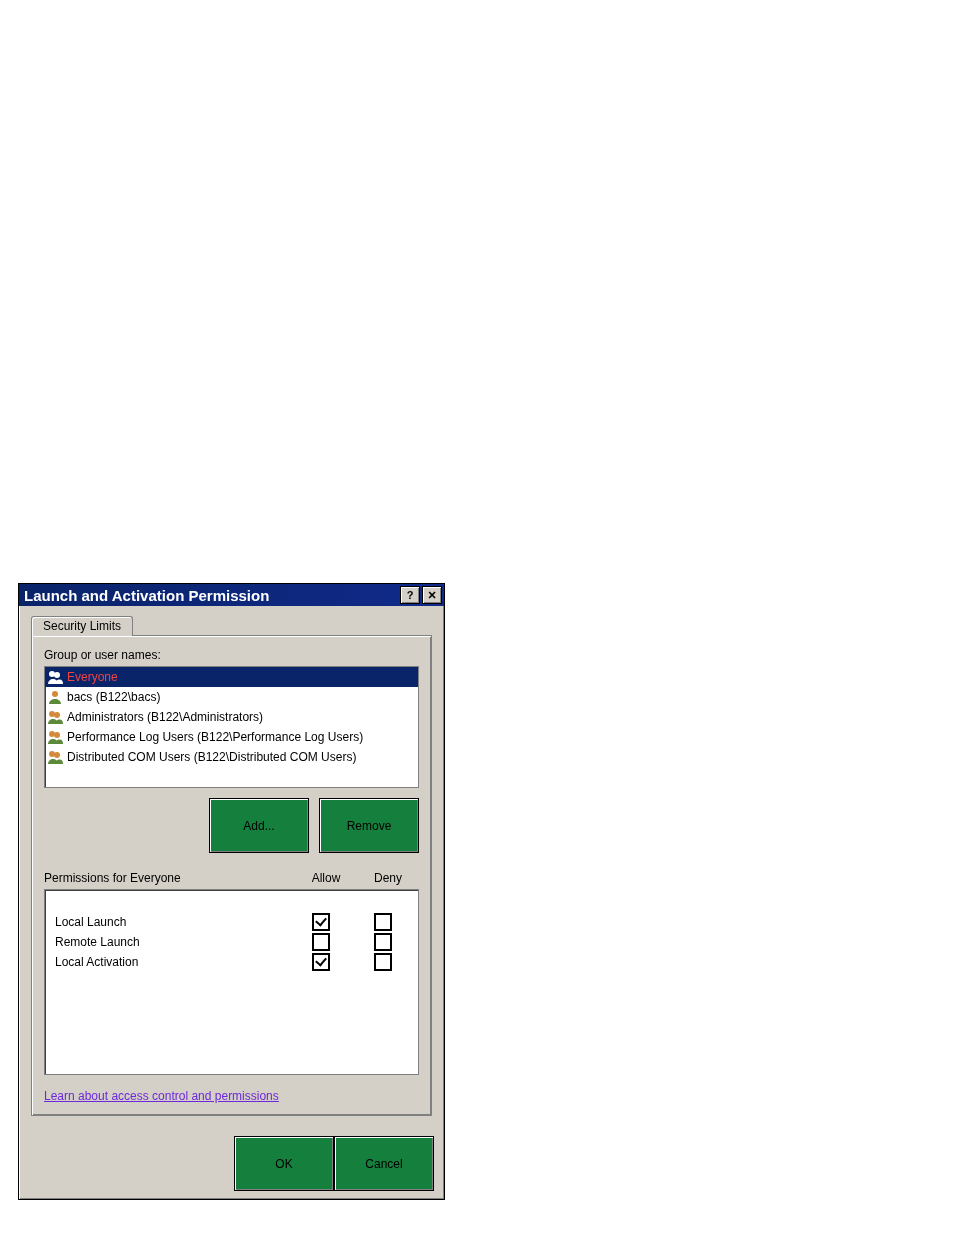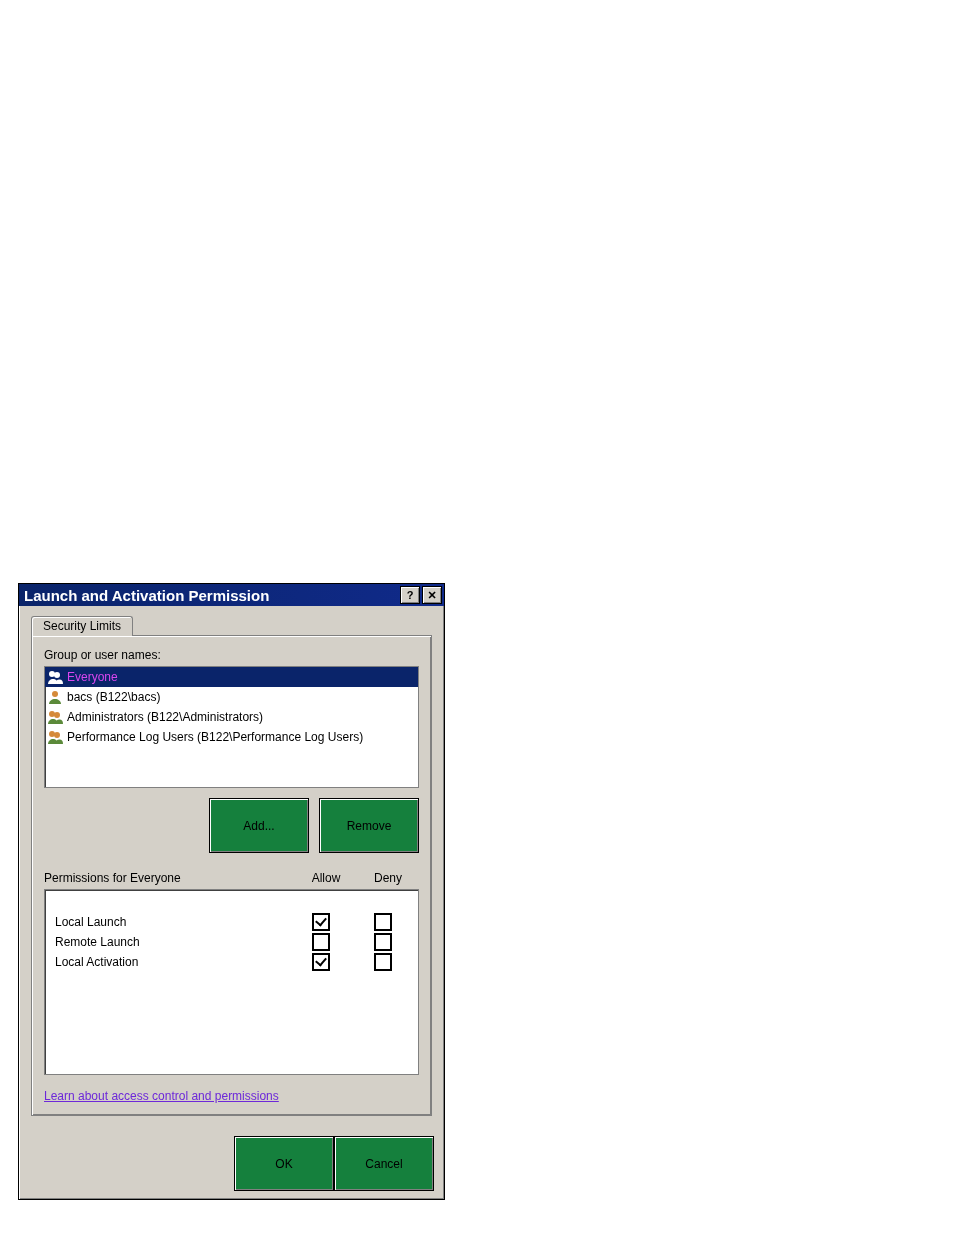--- a/index.html
+++ b/index.html
@@ -19,21 +19,21 @@
   .tabstrip{display:flex;margin-bottom:-1px}
   .tab{background:#d4d0c8;padding:2px 11px 3px 11px;border:1px solid #808080;border-bottom:none;
        border-top-left-radius:3px;border-top-right-radius:3px;
        box-shadow:inset 1px 1px 0 #fff;position:relative;z-index:2}
   .tabpanel{border:1px solid #808080;box-shadow:inset 1px 1px 0 #fff,inset -1px -1px 0 #808080;
             background:#d4d0c8;padding:12px 12px 12px 12px}
   .lbl{margin-bottom:4px}
   
   .listbox{background:#fff;border:1px solid #808080;box-shadow:inset 1px 1px 0 #404040;height:120px;overflow:hidden}
   .li{display:flex;align-items:center;height:18px;padding:1px 2px;gap:4px}
-  .li.sel{background:#0a246a;color:#d946ef}
+  .li.sel{background:#0a246a;color:#ef4444}
   .ico{width:16px;height:16px;flex:0 0 16px;display:flex;align-items:center;justify-content:center}
   .btnrow{display:flex;justify-content:flex-end;gap:10px;margin-top:10px}
   .btn{min-width:78px;height:23px;background:#15803d;border:1px solid #000;
        box-shadow:inset 1px 1px 0 #fff,inset -1px -1px 0 #808080;padding:15px 10px;
        display:inline-flex;align-items:center;justify-content:center}
   
   .permhdr{display:flex;margin-top:18px;margin-bottom:4px}
   .permhdr .col1{flex:1}
   .permhdr .col2,.permhdr .col3{width:62px;text-align:center}
   .permbox{background:#fff;border:1px solid #808080;box-shadow:inset 1px 1px 0 #404040;height:140px;padding:22px 4px}
@@ -109,20 +109,31 @@
               <span class="ico">
                 <svg width="16" height="16" viewBox="0 0 16 16">
                   <circle cx="5" cy="5" r="3" fill="#d58a3a"></circle>
                   <circle cx="10" cy="6" r="3" fill="#d58a3a"></circle>
                   <path d="M1 15c0-3 2.5-5 5-5s5 2 5 5z" fill="#5b8a3a"></path>
                   <path d="M8 15c0-2.6 2-4.4 4.5-4.4S16 12.4 16 15z" fill="#5b8a3a"></path>
                 </svg>
               </span>
               <span>Performance Log Users (B122\Performance Log Users)</span>
             </div>
+            <div class="li">
+              <span class="ico">
+                <svg width="16" height="16" viewBox="0 0 16 16">
+                  <circle cx="5" cy="5" r="3" fill="#d58a3a"></circle>
+                  <circle cx="10" cy="6" r="3" fill="#d58a3a"></circle>
+                  <path d="M1 15c0-3 2.5-5 5-5s5 2 5 5z" fill="#5b8a3a"></path>
+                  <path d="M8 15c0-2.6 2-4.4 4.5-4.4S16 12.4 16 15z" fill="#5b8a3a"></path>
+                </svg>
+              </span>
+              <span>Distributed COM Users (B122\Distributed COM Users)</span>
+            </div>
           </div>
 
       <div class="btnrow">
         <div class="btn">Add...</div>
         <div class="btn">Remove</div>
       </div>
 
       
       <div class="permhdr">
         <div class="col1">Permissions for Everyone</div>

